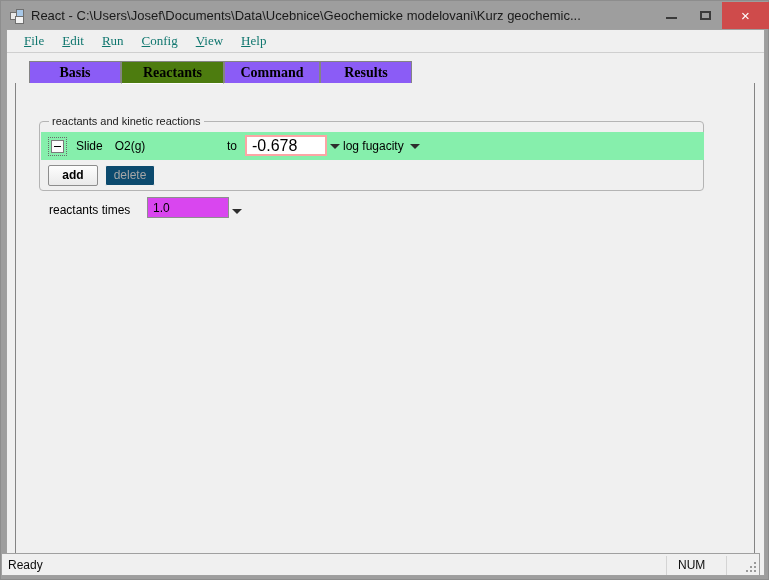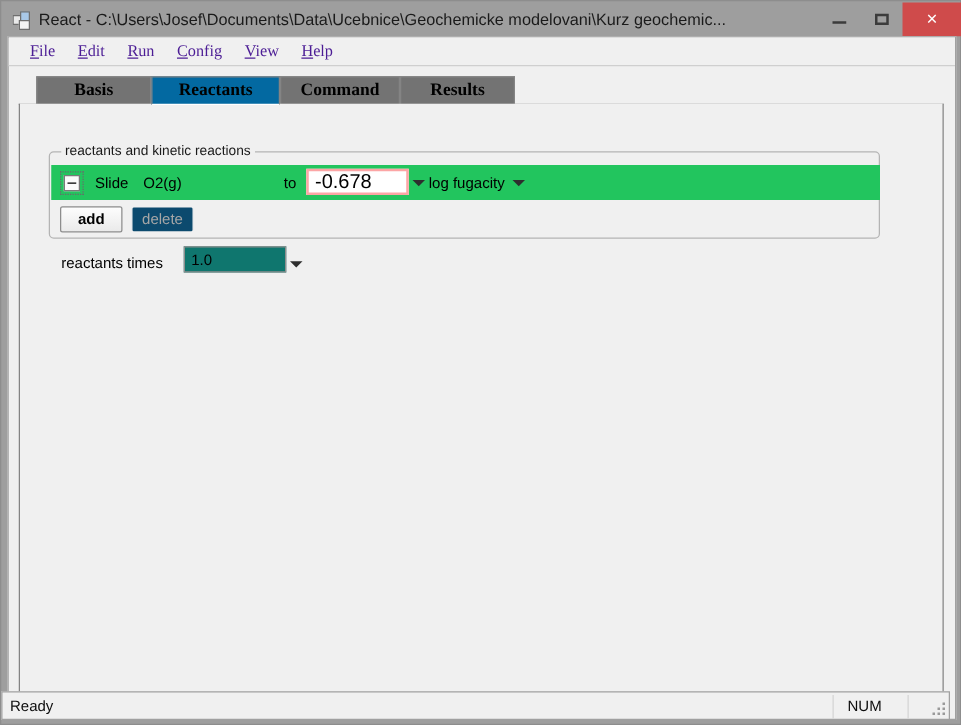--- a/index.html
+++ b/index.html
@@ -111,21 +111,21 @@
     background: #f0f0f0;
     border-bottom: 1px solid #cfcfcf;
     box-sizing: border-box;
     display: flex;
     align-items: center;
     padding-left: 8px;
   }
   .menuitem {
     font-family: "Liberation Serif", serif;
     font-size: 13px;
-    color: #4c1d95;
+    color: #0f766e;
     padding: 1px 9px;
     cursor: default;
     white-space: nowrap;
   }
   .menuitem u { text-decoration: underline; }
 
   
   .tabstrip {
     position: absolute;
     left: 8px; top: 31px;
@@ -137,34 +137,34 @@
     left: 0; top: 22px;
     width: 740px;
     height: 1px;
     background: #848484;
   }
   .tab {
     position: absolute;
     top: 0;
     height: 23px;
     box-sizing: border-box;
-    background: #737373;
+    background: #8b5cf6;
     border: 1px solid #848484;
     border-bottom: 1px solid #848484;
     font-family: "Liberation Serif", serif;
     font-size: 14px;
     font-weight: bold;
     color: #000;
     display: flex;
     align-items: center;
     justify-content: center;
     cursor: default;
   }
   .tab.active {
-    background: #0369a1;
+    background: #4d7c0f;
     border-bottom: 1px solid #ffffff;
     z-index: 3;
   }
 
   
   .tabpage {
     position: absolute;
     left: 8px; top: 53px;
     width: 740px;
     height: 473px;
@@ -194,21 +194,21 @@
     font-family: "Liberation Sans", sans-serif;
     font-size: 11px;
     color: #1a1a1a;
     white-space: nowrap;
   }
   .reactant-row {
     position: absolute;
     left: 1px; top: 10px;
     width: 663px;
     height: 28px;
-    background: #22c55e;
+    background: #86efac;
     display: flex;
     align-items: center;
   }
   .collapse-btn {
     width: 13px; height: 13px;
     margin-left: 10px;
     box-sizing: border-box;
     border: 1px solid #7a7a7a;
     background: #fbfbfb;
     position: relative;
@@ -314,21 +314,21 @@
     left: 33px; top: 120px;
     font-family: "Liberation Sans", sans-serif;
     font-size: 12px;
     color: #000;
   }
   .times-box {
     position: absolute;
     left: 131px; top: 114px;
     width: 82px;
     height: 21px;
-    background: #0f766e;
+    background: #d946ef;
     border: 1px solid #8e8e8e;
     box-sizing: border-box;
     font-family: "Liberation Sans", sans-serif;
     font-size: 12px;
     color: #000;
     padding-left: 5px;
     line-height: 19px;
   }
 
   

